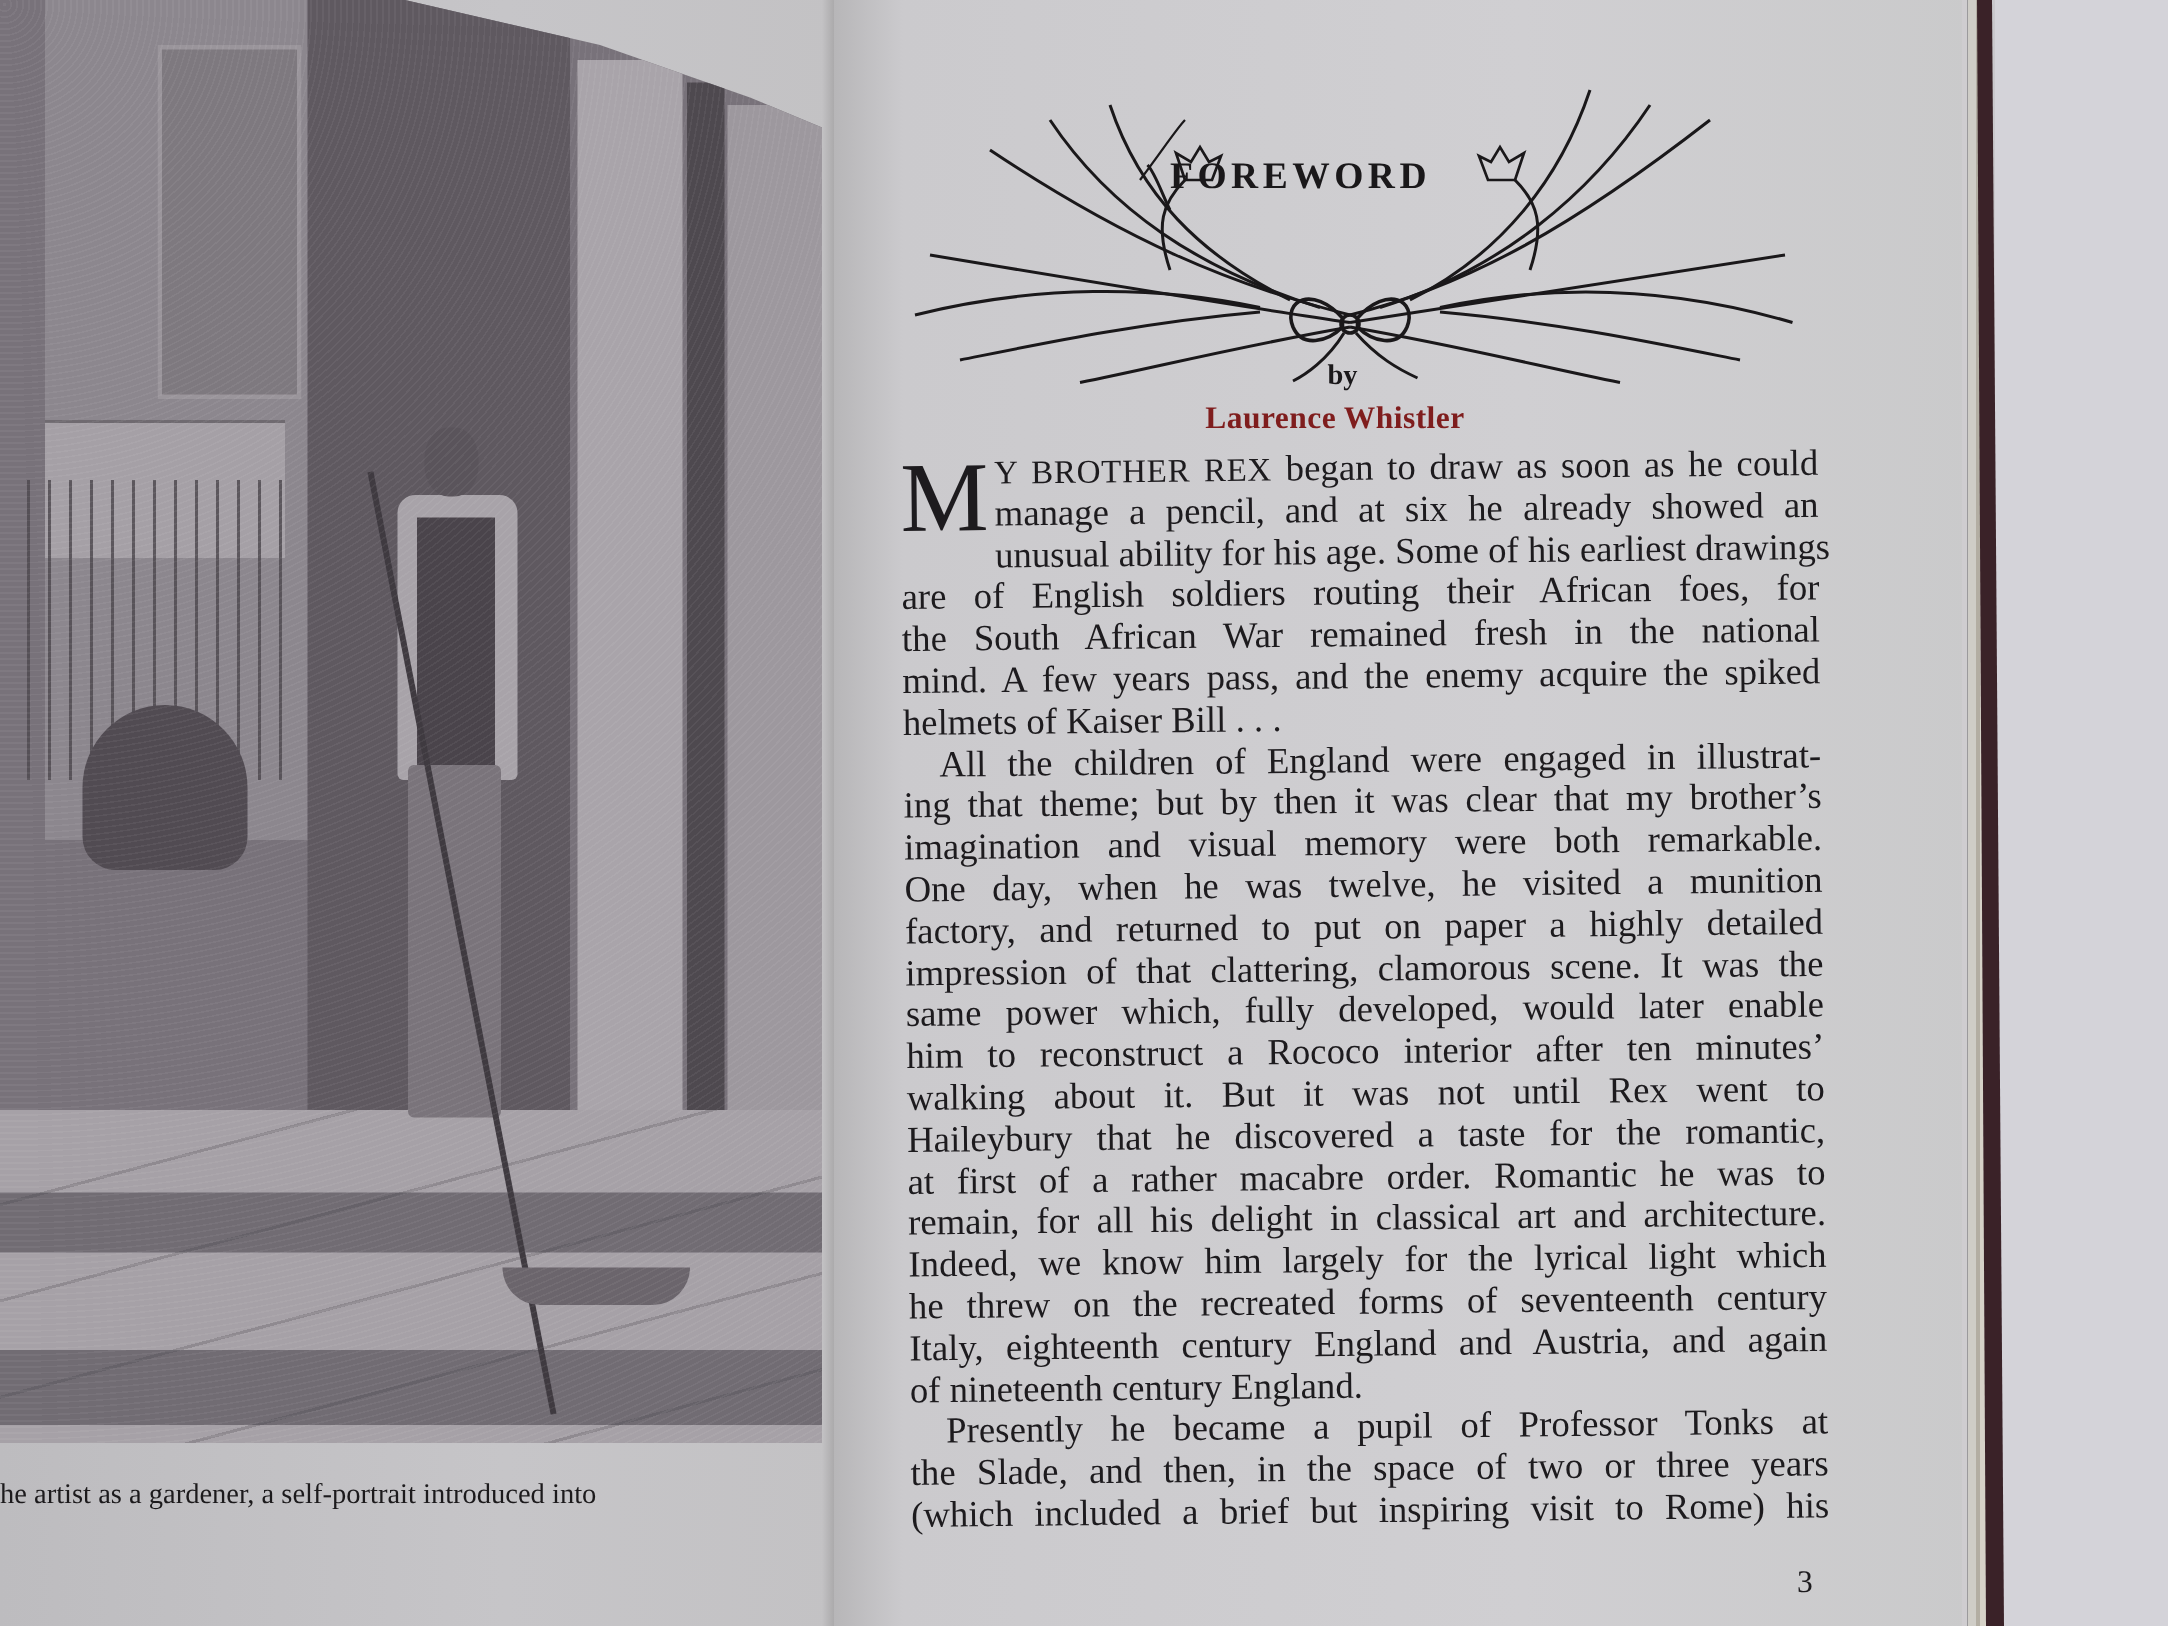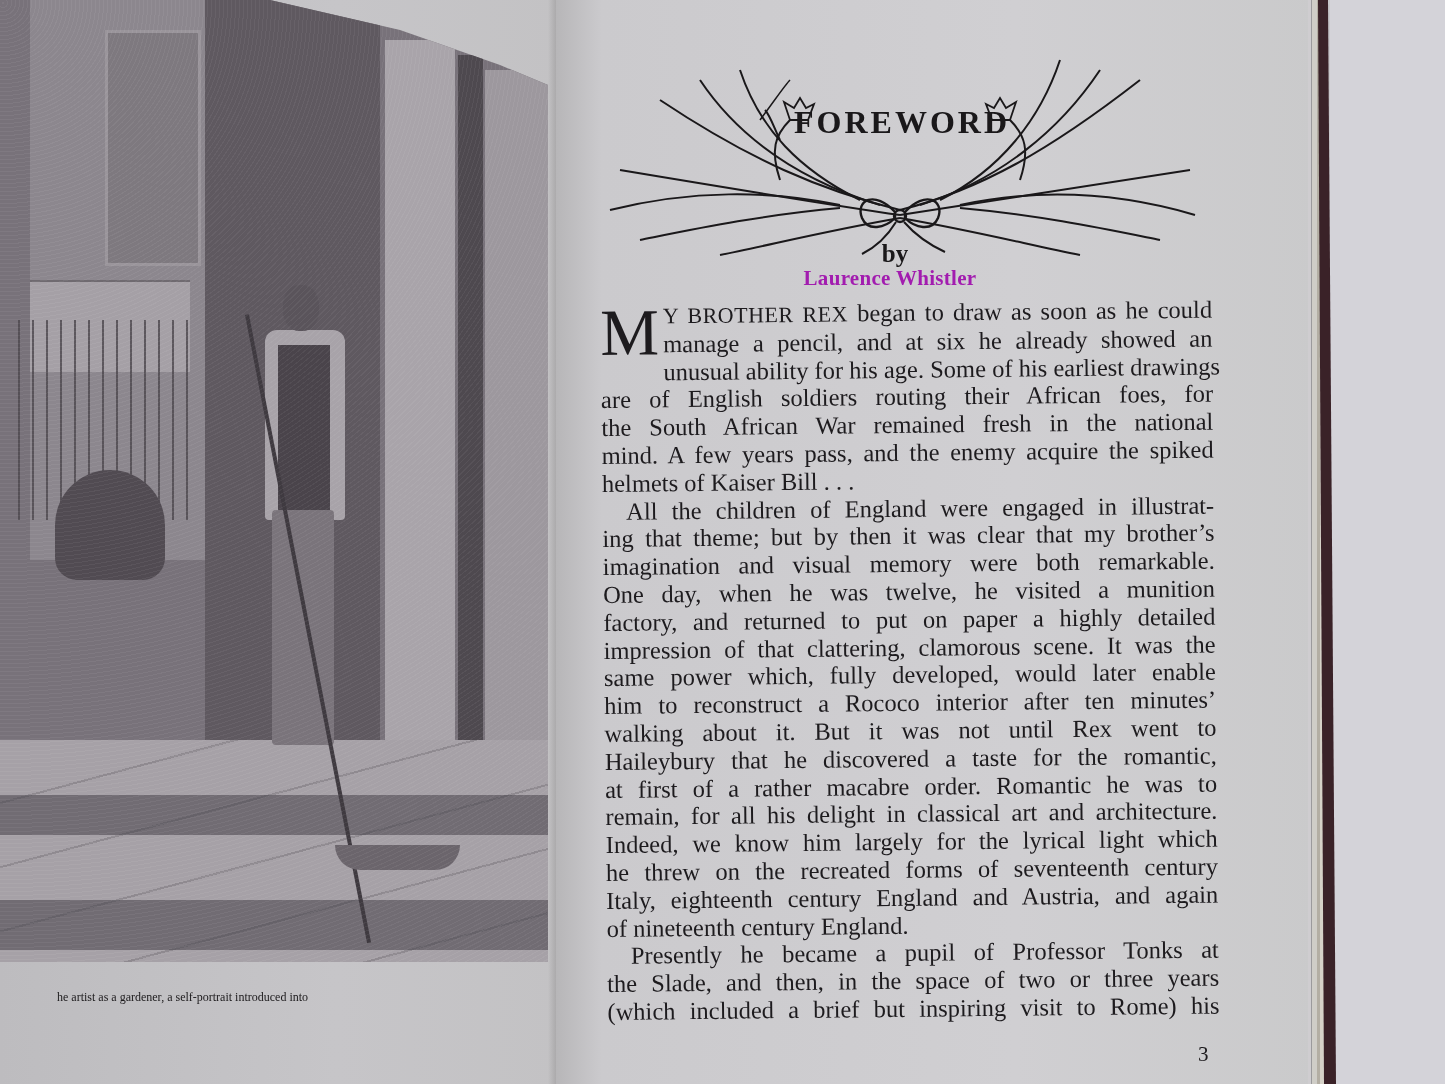--- a/index.html
+++ b/index.html
@@ -39,24 +39,23 @@
     .illustration .figure-head { position:absolute; left:283px; top:285px; width:36px; height:46px; border-radius:45%; background:#5a545b; }
     .illustration .figure-body { position:absolute; left:265px; top:330px; width:80px; height:190px; background:#a8a3a9; border-radius:12px 12px 4px 4px; }
     .illustration .figure-vest { position:absolute; left:278px; top:345px; width:52px; height:170px; background:#4a444b; }
     .illustration .figure-legs { position:absolute; left:272px; top:510px; width:62px; height:235px; background:#7a747b; border-radius:4px; }
     .illustration .broom { position:absolute; left:245px; top:315px; width:4px; height:640px; background:#3f3a40; transform-origin: top left; transform: rotate(-11deg); }
     .illustration .boat { position:absolute; left:335px; top:845px; width:125px; height:25px; background:#6b656c; border-radius: 0 0 60px 60px; }
     .illustration .grain { position:absolute; inset:0;
       background: repeating-radial-gradient(circle at 3px 3px, rgba(255,255,255,0.05) 0 1px, transparent 1px 4px); }
 
     .caption {
-      position: absolute; left: 12px; top: 988px; width: 560px;
-      font-size: 12px; line-height: 18px; color: #1c1a1c;
+      position: absolute; left: 0; top: 988px; width: 560px;
+      font-size: 19px; line-height: 18px; color: #1c1a1c;
       font-family: "Liberation Serif", serif;
-      padding-left: 45px;
     }
 
     .right-page {
       position: absolute; left: 556px; top: 0; width: 764px; height: 1084px;
       background: linear-gradient(90deg, #b7b6b8 0%, #cbcacd 6%, #d0cfd2 60%, #cacacb 100%);
     }
     .page-edges {
       position: absolute; left: 1308px; top: 0; width: 16px; height: 1084px;
       background: linear-gradient(90deg, #cfcdd0 0 3px, #9b9a9c 3px 4px, #cfcdc7 4px 9px, #b3aea3 9px 12px, #d6d2c8 12px 16px);
     }
@@ -67,31 +66,31 @@
     }
     .background-right {
       position: absolute; left: 1330px; top: 0; width: 115px; height: 1084px;
       background: #d4d3d9;
     }
 
     .ornament {
       position: absolute; left: 600px; top: 40px; width: 600px; height: 220px;
     }
     .title {
-      position: absolute; left: 780px; top: 104px; width: 230px; text-align: right;
-      font-size: 32px; letter-spacing: 3px; color: #1a181a; font-weight: 700;
+      position: absolute; left: 780px; top: 104px; width: 230px; text-align: left;
+      font-size: 25px; letter-spacing: 3px; color: #1a181a; font-weight: 700;
       font-family: "Liberation Serif", serif;
     }
     .by {
       position: absolute; left: 855px; top: 240px; width: 80px; text-align: center;
-      font-size: 25px; color: #1a181a; font-weight: 700;
+      font-size: 19px; color: #1a181a; font-weight: 700;
     }
     .author {
       position: absolute; left: 740px; top: 266px; width: 300px; text-align: center;
-      font-size: 21px; color: #a21caf; font-weight: 700; letter-spacing: 0.3px;
+      font-size: 21px; color: #7f1d1d; font-weight: 700; letter-spacing: 0.3px;
     }
 
     .body-text {
       position: absolute; left: 600px; top: 302px; width: 612px;
       font-size: 24.5px; line-height: 27.8px; color: #1d1b1e;
       text-align: justify;
       font-family: "Liberation Serif", serif;
       transform: rotate(-0.6deg); transform-origin: left top;
     }
     .body-text p { margin: 0; }

